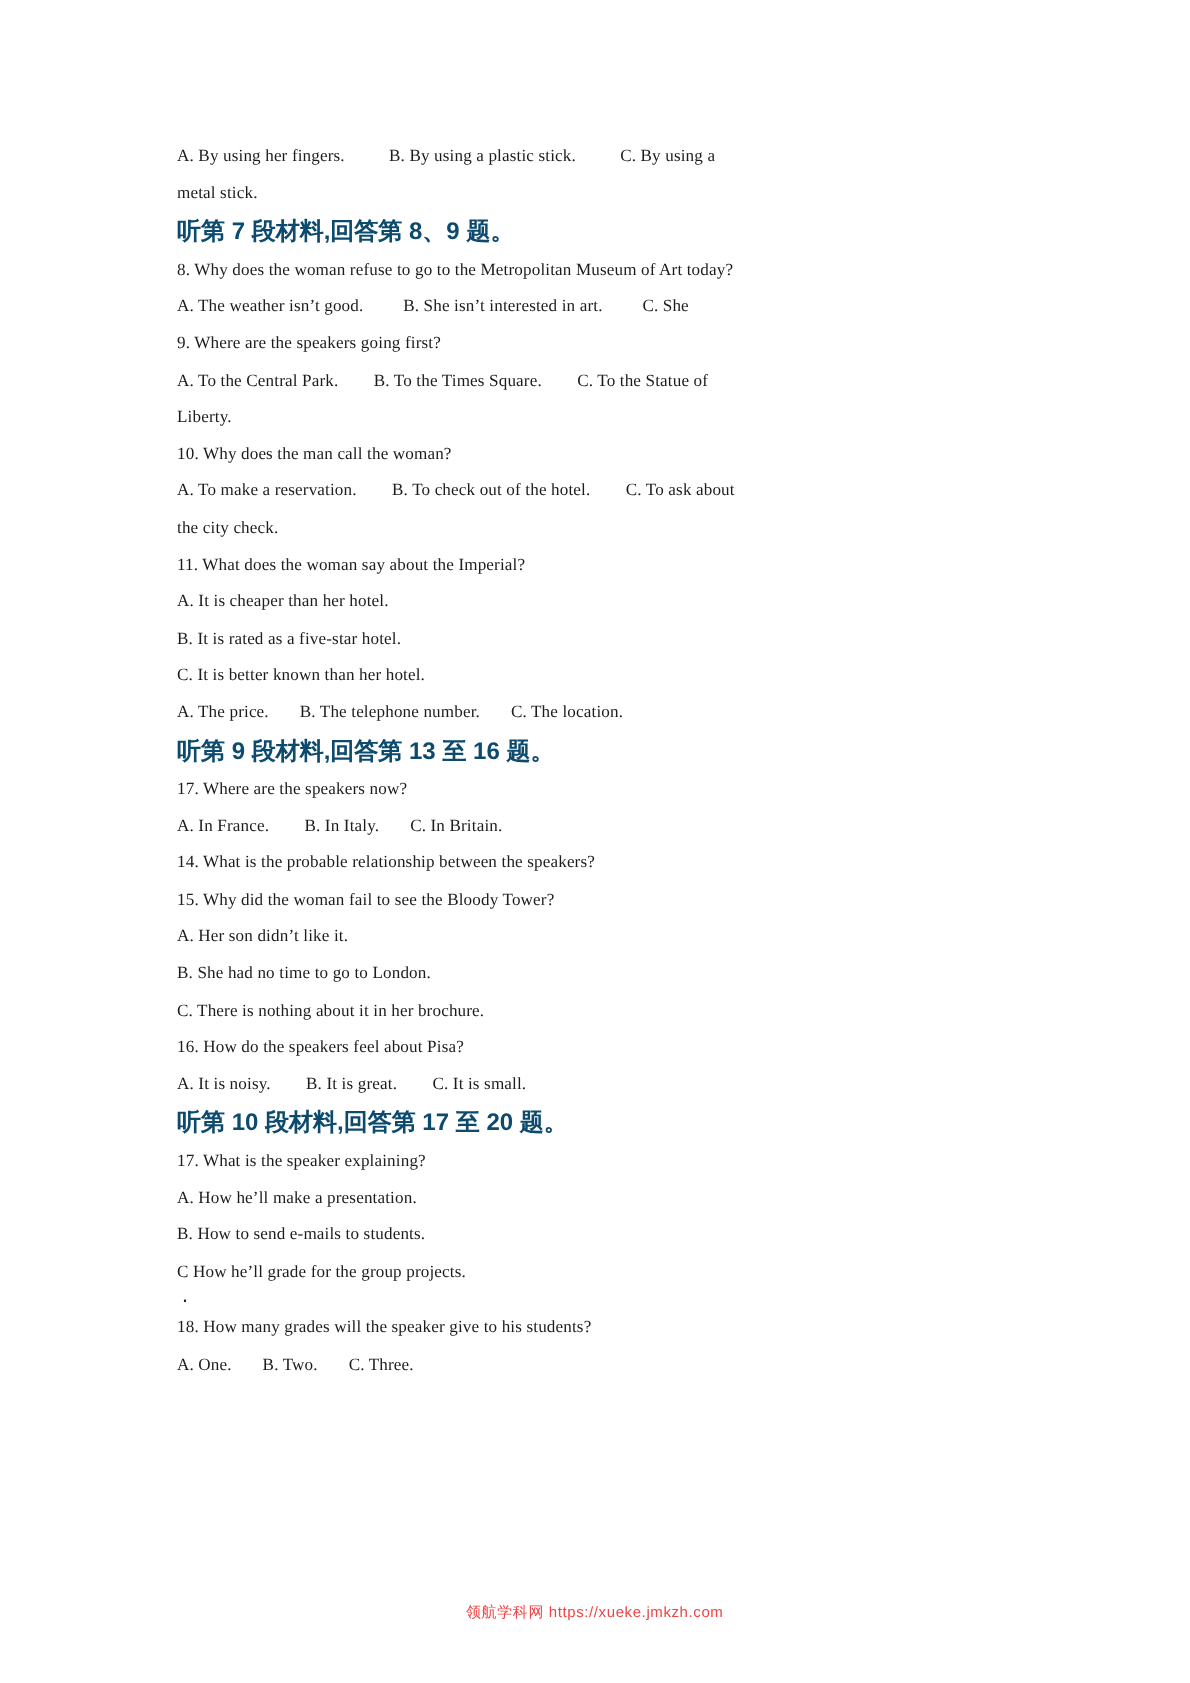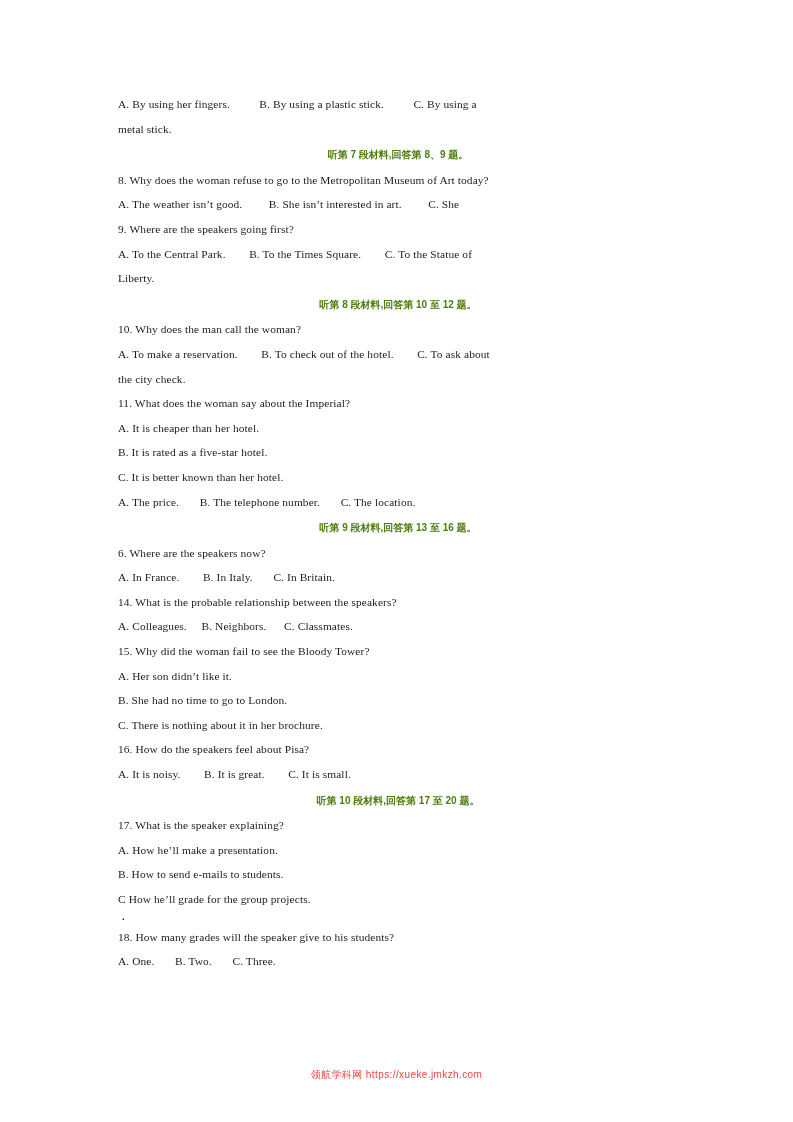--- a/index.html
+++ b/index.html
@@ -33,26 +33,25 @@
     font-family: Liberation Serif, serif;
     font-size: 11.4px;
     line-height: 24.6px;
     color: #1c1c1c;
     white-space: pre;
     letter-spacing: 0.1px;
   }
   .heading {
     font-family: "Liberation Sans", sans-serif;
     font-weight: bold;
-    font-size: 10px;
+    font-size: 16px;
     line-height: 24.6px;
-    color: #4d7c0f;
+    color: #0c4a6e;
     white-space: pre;
     margin-top: 2px;
-    text-align: center;
   }
   .spacer-sm { height: 3px; }
   .dot-artifact {
     font-family: "DejaVu Sans Mono", monospace;
     font-size: 11px;
     line-height: 10px;
     color: #1c1c1c;
     padding-left: 2px;
   }
   .footer {
@@ -78,37 +77,35 @@
     <div class="line">metal stick.</div>
 
     <div class="heading">听第 7 段材料,回答第 8、9 题。</div>
 
     <div class="line">8. Why does the woman refuse to go to the Metropolitan Museum of Art today?</div>
     <div class="line">A. The weather isn’t good.         B. She isn’t interested in art.         C. She</div>
     <div class="line">9. Where are the speakers going first?</div>
     <div class="line">A. To the Central Park.        B. To the Times Square.        C. To the Statue of</div>
     <div class="line">Liberty.</div>
 
-    <div class="heading">听第 8 段材料,回答第 10 至 12 题。</div>
 
     <div class="line">10. Why does the man call the woman?</div>
     <div class="line">A. To make a reservation.        B. To check out of the hotel.        C. To ask about</div>
     <div class="line">the city check.</div>
     <div class="line">11. What does the woman say about the Imperial?</div>
     <div class="line">A. It is cheaper than her hotel.</div>
     <div class="line">B. It is rated as a five-star hotel.</div>
     <div class="line">C. It is better known than her hotel.</div>
     <div class="line">A. The price.       B. The telephone number.       C. The location.</div>
 
     <div class="heading">听第 9 段材料,回答第 13 至 16 题。</div>
 
-    <div class="line">6. Where are the speakers now?</div>
+    <div class="line">17. Where are the speakers now?</div>
     <div class="line">A. In France.        B. In Italy.       C. In Britain.</div>
     <div class="line">14. What is the probable relationship between the speakers?</div>
-    <div class="line">A. Colleagues.     B. Neighbors.      C. Classmates.</div>
     <div class="line">15. Why did the woman fail to see the Bloody Tower?</div>
     <div class="line">A. Her son didn’t like it.</div>
     <div class="line">B. She had no time to go to London.</div>
     <div class="line">C. There is nothing about it in her brochure.</div>
     <div class="line">16. How do the speakers feel about Pisa?</div>
     <div class="line">A. It is noisy.        B. It is great.        C. It is small.</div>
 
     <div class="heading">听第 10 段材料,回答第 17 至 20 题。</div>
 
     <div class="line">17. What is the speaker explaining?</div>

